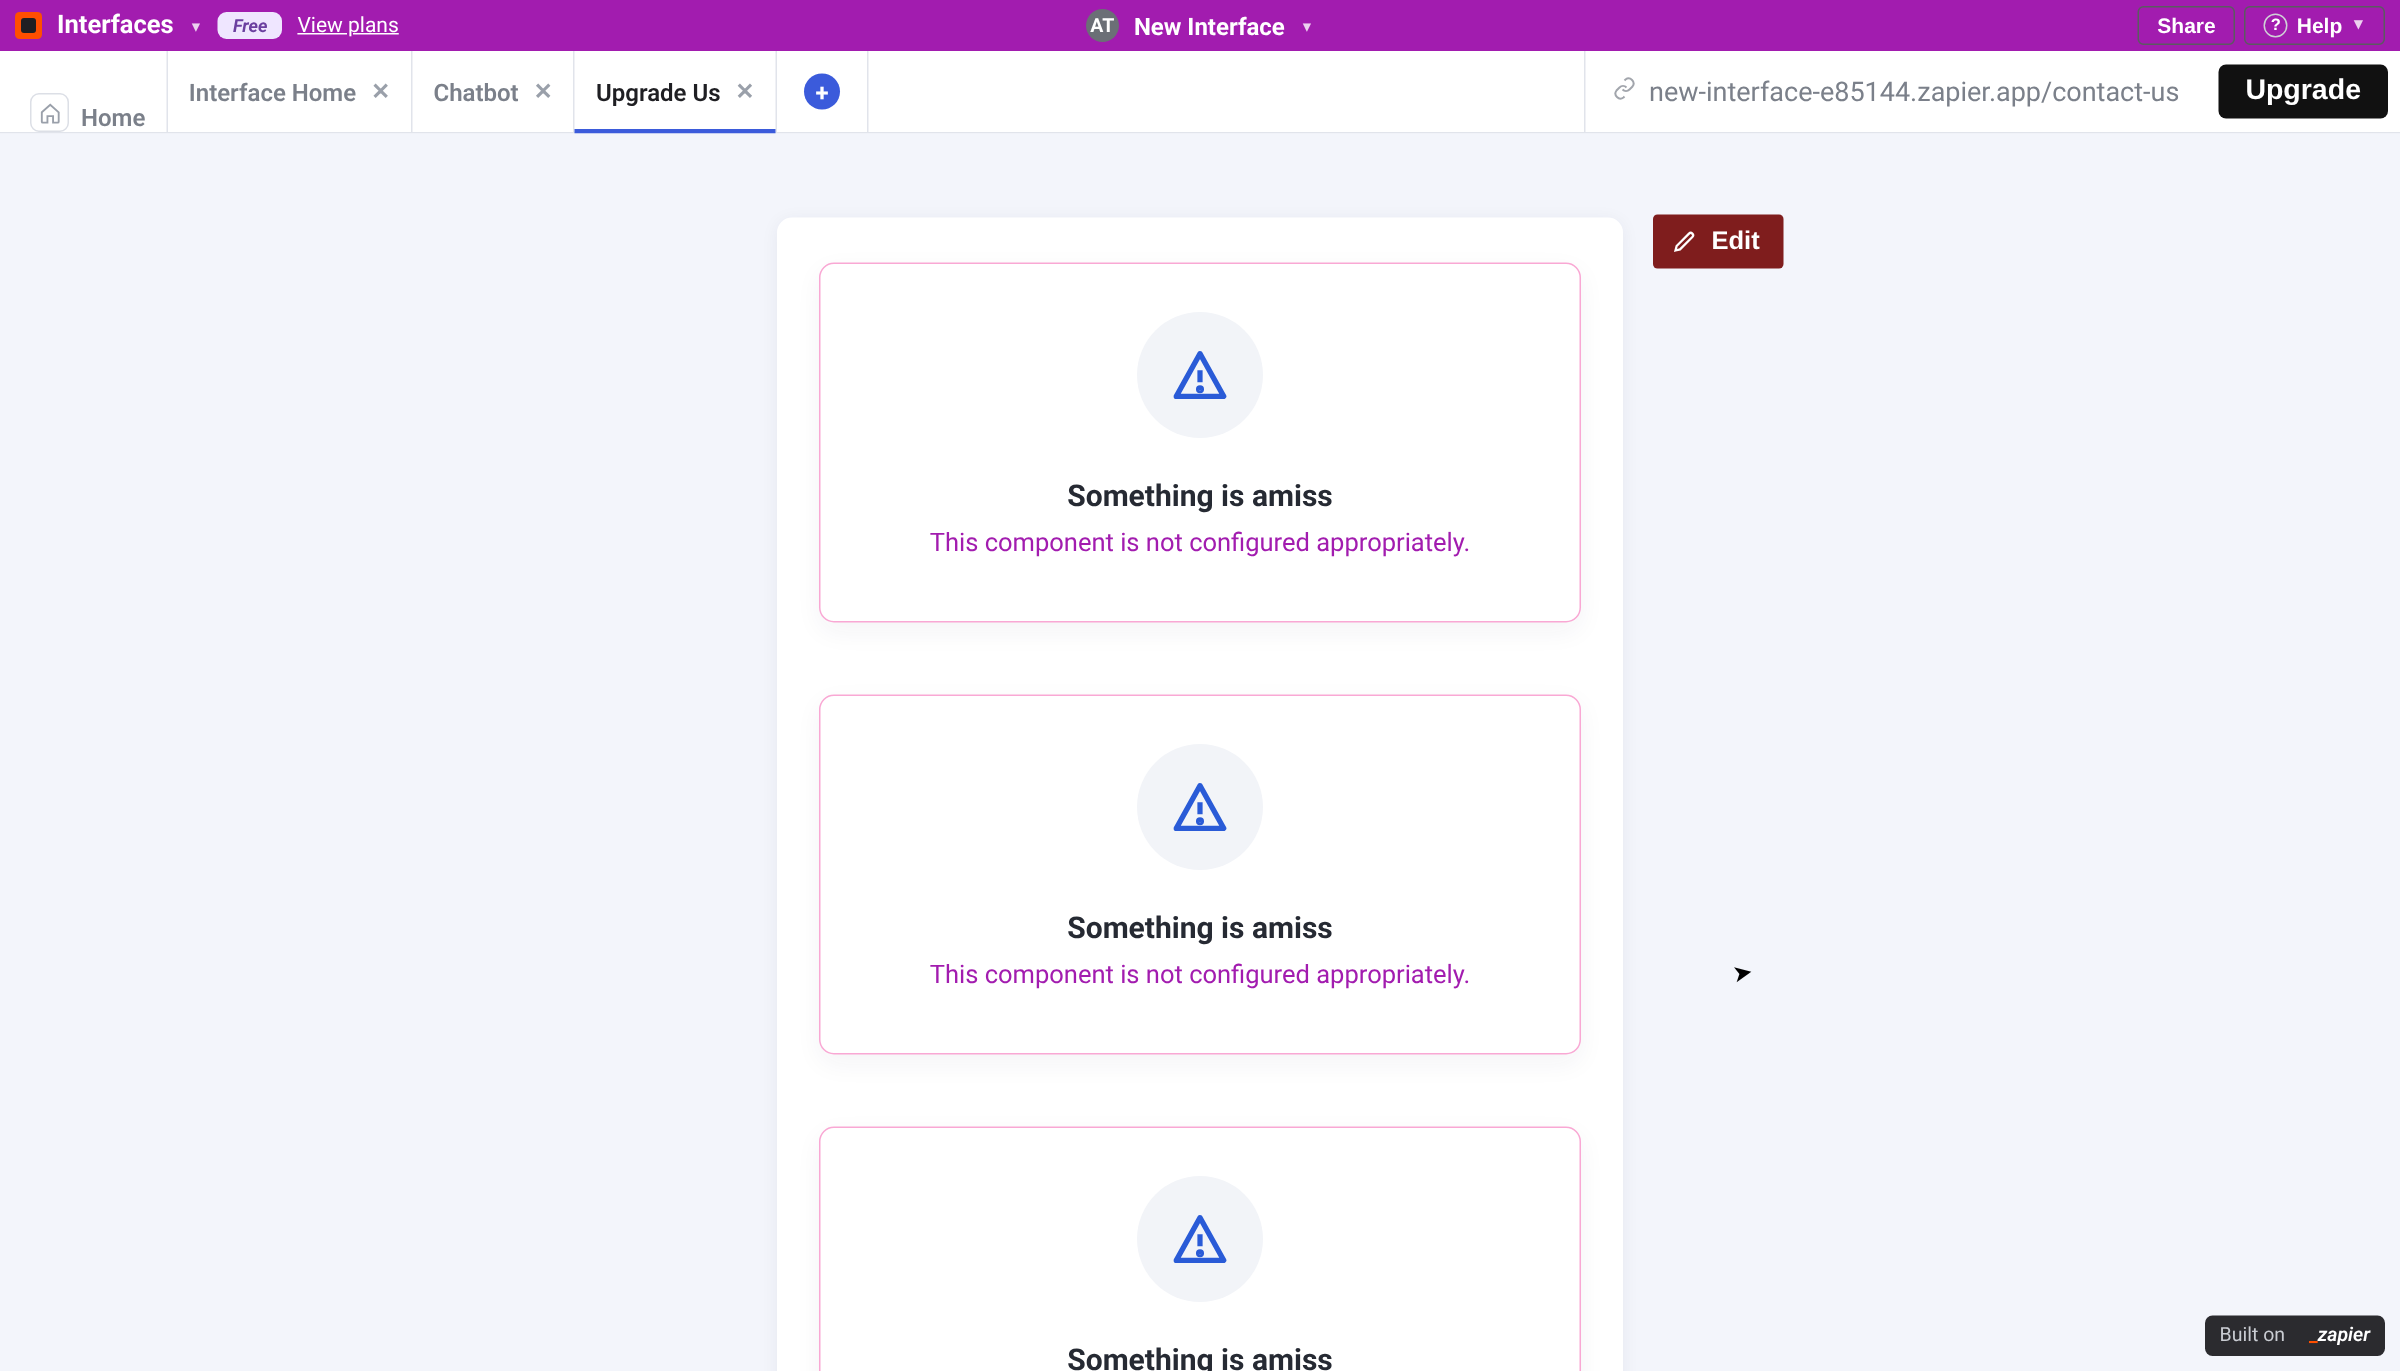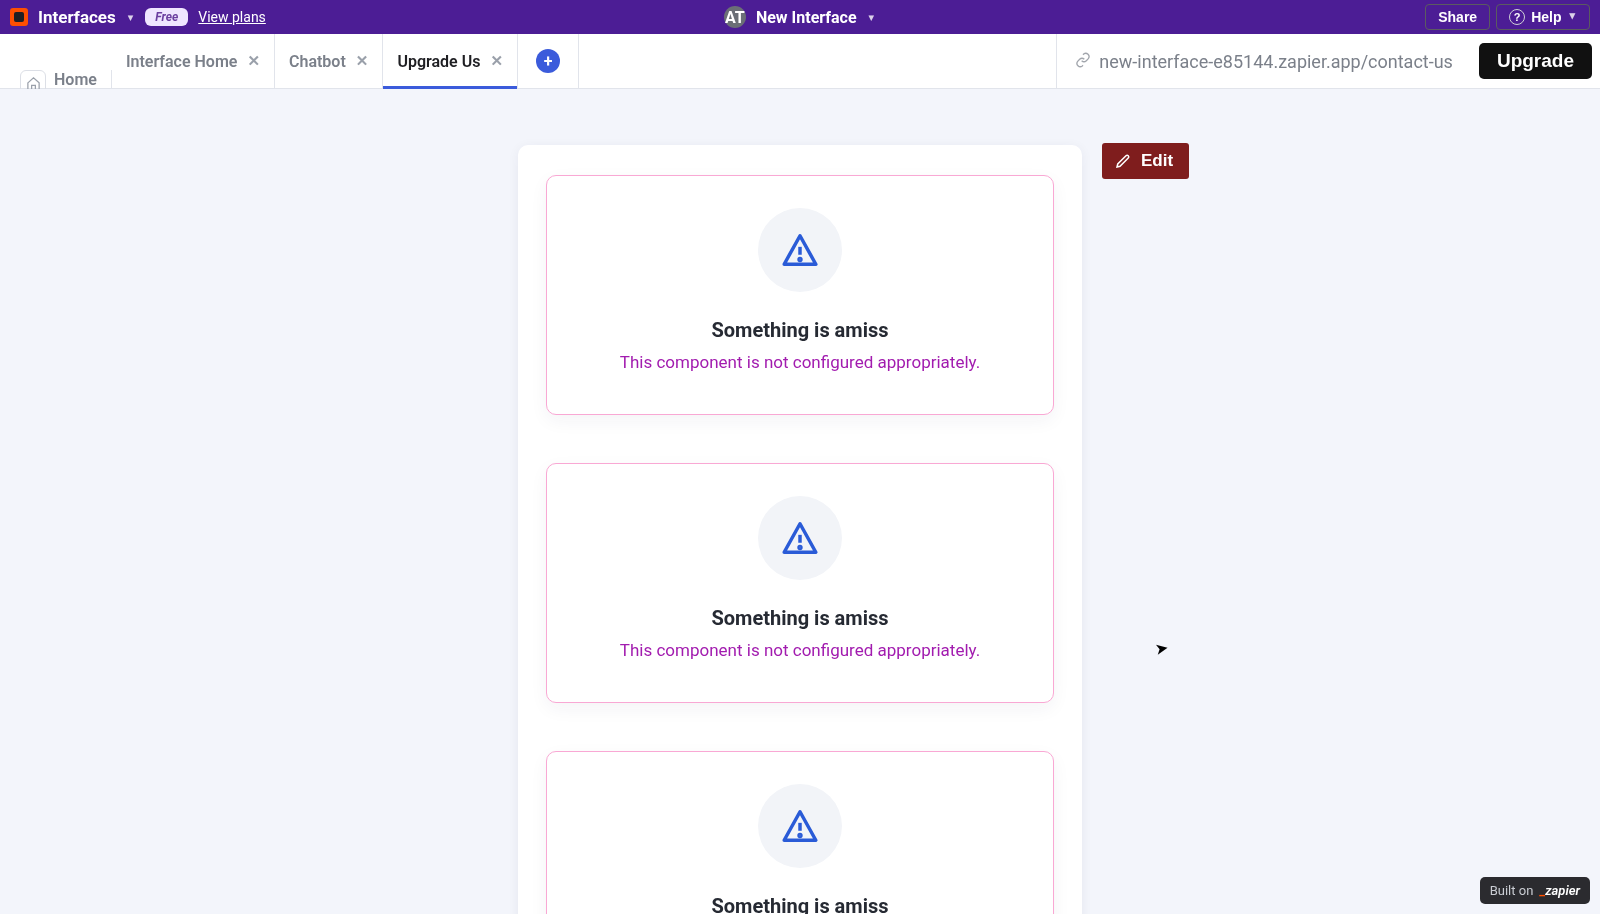--- a/index.html
+++ b/index.html
@@ -7,21 +7,21 @@
     font-family: -apple-system, BlinkMacSystemFont, "Segoe UI", Roboto, Helvetica, Arial, sans-serif;
     background: #f3f5fb;
     width: 1600px;
     height: 914px;
     overflow: hidden;
     position: relative;
   }
 
   
   .top-header {
-    background: #4c1d95;
+    background: #a21caf;
     height: 34px;
     display: flex;
     align-items: center;
     padding: 0 10px;
     color: #fff;
     font-size: 14px;
   }
   .top-left, .top-center, .top-right { display: flex; align-items: center; gap: 10px; }
   .top-left { flex: 1; }
   .top-center { flex: 0 0 auto; justify-content: center; }
@@ -61,21 +61,21 @@
     color: #fff;
     text-decoration: underline;
     font-size: 14px;
     cursor: pointer;
   }
 
   .avatar {
     width: 22px; height: 22px;
     background: #6b6f76;
     color: #fff;
-    font-size: 16px;
+    font-size: 13px;
     font-weight: 700;
     border-radius: 50%;
     display: inline-flex;
     align-items: center;
     justify-content: center;
   }
   .proj-name { font-weight: 700; font-size: 16px; }
 
   .btn-outline {
     border: 1px solid #5b5b60;
@@ -104,28 +104,27 @@
   .tab-bar {
     height: 55px;
     background: #fff;
     display: flex;
     align-items: stretch;
     border-bottom: 1px solid #e1e4eb;
     padding-left: 6px;
   }
   .tab-home {
     display: flex;
-    align-items: flex-start;
+    align-items: flex-end;
     gap: 8px;
     padding: 0 14px;
     color: #7b808a;
     font-weight: 600;
     border-right: 1px solid #e1e4eb;
     cursor: pointer;
-    margin-top: 36px;
   }
   .home-icon {
     width: 26px; height: 26px;
     border: 1px solid #dcdfe6;
     border-radius: 6px;
     display: inline-flex;
     align-items: center;
     justify-content: center;
     color: #9aa0aa;
   }
@@ -269,21 +268,21 @@
     position: absolute;
     right: 10px;
     bottom: 10px;
     background: #2b2b2f;
     color: #c9ccd2;
     font-size: 13px;
     padding: 6px 10px;
     border-radius: 5px;
     display: flex;
     align-items: center;
-    gap: 6px;
+    gap: 16px;
   }
   .zapier-word { color: #fff; font-weight: 600; font-style: italic; }
   .zapier-underscore { color: #ff4f00; font-weight: 700; }
 
   
   .cursor {
     position: absolute;
     left: 1155px;
     top: 639px;
     font-size: 16px;

